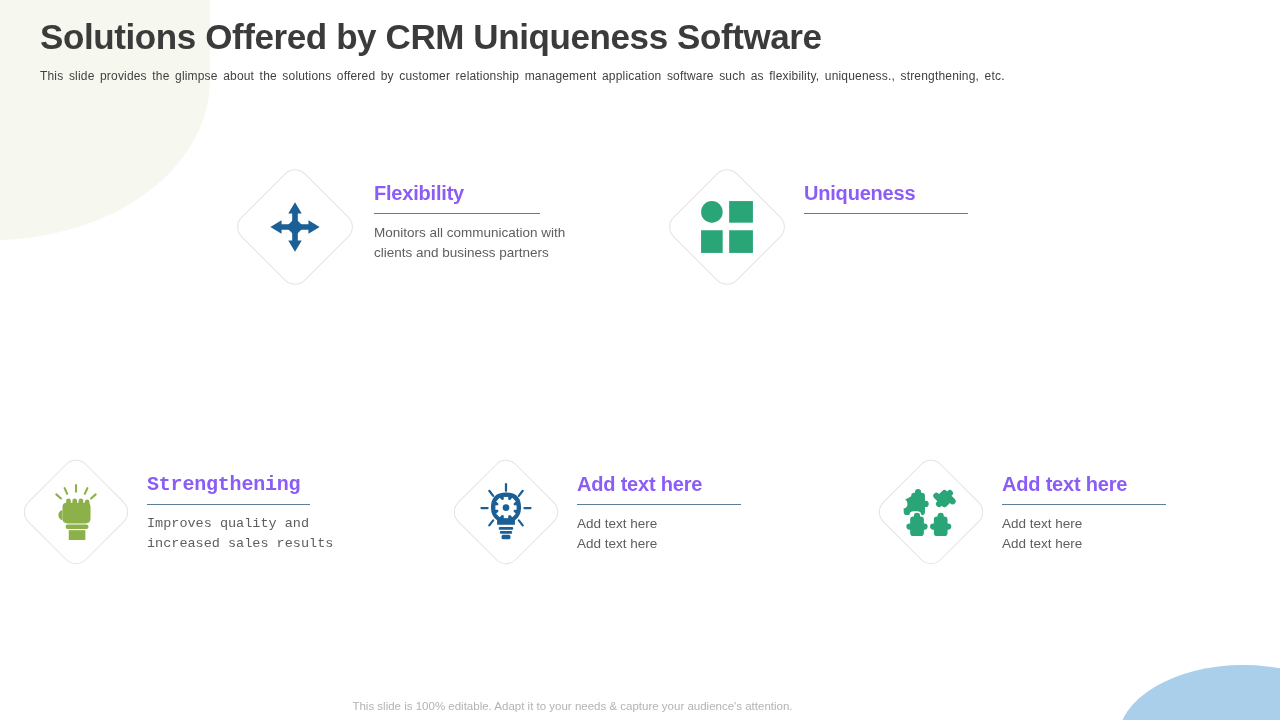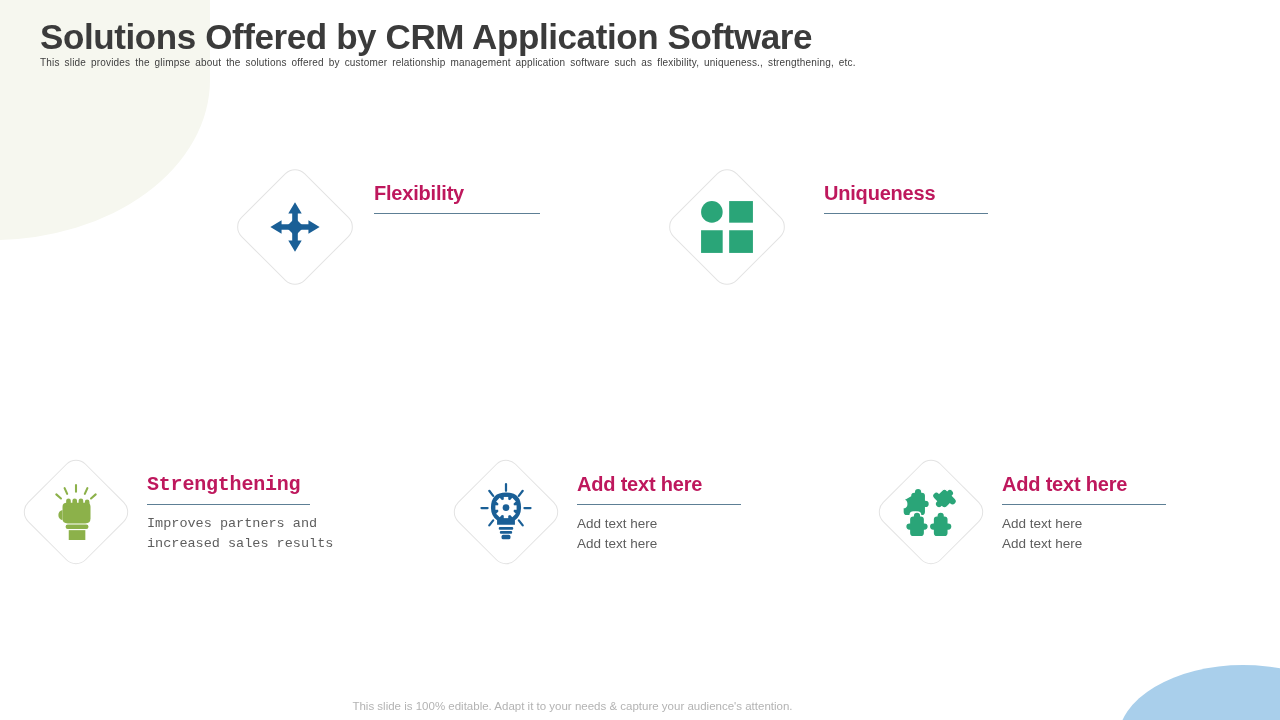--- a/index.html
+++ b/index.html
@@ -38,21 +38,22 @@
   .header { position:absolute; left:40px; top:18px; width:1200px; }
   .slide-title {
     font-size:35px;
     font-weight:bold;
     color:#3b3b3b;
     letter-spacing:-0.4px;
     line-height:1.1;
     white-space:nowrap;
   }
   .slide-subtitle {
-    font-size:10px;
+    margin-top:12px;
+    font-size:12px;
     color:#3f3f3f;
     letter-spacing:0.18px;
     word-spacing:2px;
     white-space:nowrap;
   }
 
   
   .card { position:absolute; display:flex; align-items:flex-start; }
 
   .diamond {
@@ -66,21 +67,21 @@
   .diamond .icon-wrap {
     position:absolute; inset:0;
     transform:rotate(-45deg);
     display:flex; align-items:center; justify-content:center;
   }
 
   .card-text { padding-top:6px; }
   .card-title {
     font-size:20px;
     font-weight:bold;
-    color:#be185d;
+    color:#8b5cf6;
     letter-spacing:-0.2px;
     line-height:1.15;
     white-space:nowrap;
   }
   .card-rule {
     height:1px;
     background:#5d7f95;
     margin-top:8px;
     margin-bottom:9px;
   }
@@ -91,21 +92,21 @@
   }
 
   
   #card-flexibility { left:250px; top:176px; }
   #card-flexibility .diamond { width:90px; height:90px; margin:6px 34px 0 0; }
   #card-flexibility .card-text { width:200px; }
   #card-flexibility .card-rule { width:166px; }
 
   #card-uniqueness { left:682px; top:176px; }
   #card-uniqueness .diamond { width:90px; height:90px; margin:6px 32px 0 0; }
-  #card-uniqueness .card-text { width:240px;margin-left:20px; }
+  #card-uniqueness .card-text { width:240px; }
   #card-uniqueness .card-rule { width:164px; }
 
   #card-strengthening { left:35px; top:467px;font-family:Liberation Mono, monospace; }
   #card-strengthening .diamond { width:82px; height:82px; margin:4px 30px 0 0; }
   #card-strengthening .card-text { width:190px; }
   #card-strengthening .card-rule { width:163px; }
 
   #card-addtext1 { left:465px; top:467px; }
   #card-addtext1 .diamond { width:82px; height:82px; margin:4px 30px 0 0; }
   #card-addtext1 .card-text { width:190px; }
@@ -128,41 +129,42 @@
 </style>
 </head>
 <body>
 
 <div id="slide">
 
   <div class="deco-cream"></div>
   <div class="deco-blue"></div>
 
   <div class="header">
-    <div class="slide-title">Solutions Offered by CRM Application Software</div>
+    <div class="slide-title">Solutions Offered by CRM Uniqueness Software</div>
     <div class="slide-subtitle">This slide provides  the glimpse about the solutions offered  by customer relationship management  application software  such as flexibility, uniqueness., strengthening, etc.</div>
   </div>
 
   <div class="card" id="card-flexibility">
     <div class="diamond">
       <div class="icon-wrap">
         <svg width="56" height="56" viewBox="0 0 100 100">
           <g fill="#1a5f96">
             <path d="M50 6 L62 26 L55 26 L55 45 L45 45 L45 26 L38 26 Z"></path>
             <path d="M50 94 L38 74 L45 74 L45 56 L55 56 L55 74 L62 74 Z"></path>
             <path d="M6 50 L26 38 L26 45 L45 45 L45 55 L26 55 L26 62 Z"></path>
             <path d="M94 50 L74 62 L74 55 L55 55 L55 45 L74 45 L74 38 Z"></path>
             <path d="M50 34 L66 50 L50 66 L34 50 Z"></path>
           </g>
         </svg>
       </div>
     </div>
     <div class="card-text">
       <div class="card-title">Flexibility</div>
       <div class="card-rule"></div>
+      <div class="card-body">Monitors all communication with clients and business partners</div>
     </div>
   </div>
 
   <div class="card" id="card-uniqueness">
     <div class="diamond">
       <div class="icon-wrap">
         <svg width="54" height="54" viewBox="0 0 100 100">
           <g fill="#2aa578">
             <circle cx="22" cy="22" r="20"></circle>
             <rect x="54" y="2" width="44" height="40"></rect>
@@ -198,21 +200,21 @@
             <path d="M24 50 q-8 2-8 10 q0 8 8 10 z"></path>
             <rect x="30" y="78" width="44" height="9" rx="4"></rect>
             <rect x="36" y="89" width="32" height="19"></rect>
           </g>
         </svg>
       </div>
     </div>
     <div class="card-text">
       <div class="card-title">Strengthening</div>
       <div class="card-rule"></div>
-      <div class="card-body">Improves  partners and increased sales results</div>
+      <div class="card-body">Improves  quality and increased sales results</div>
     </div>
   </div>
 
   <div class="card" id="card-addtext1">
     <div class="diamond">
       <div class="icon-wrap">
         <svg width="56" height="58" viewBox="0 0 100 104">
           <g stroke="#1a5f96" stroke-width="4" stroke-linecap="round" fill="none">
             <line x1="50" y1="2" x2="50" y2="14"></line>
             <line x1="20" y1="14" x2="27" y2="23"></line>

